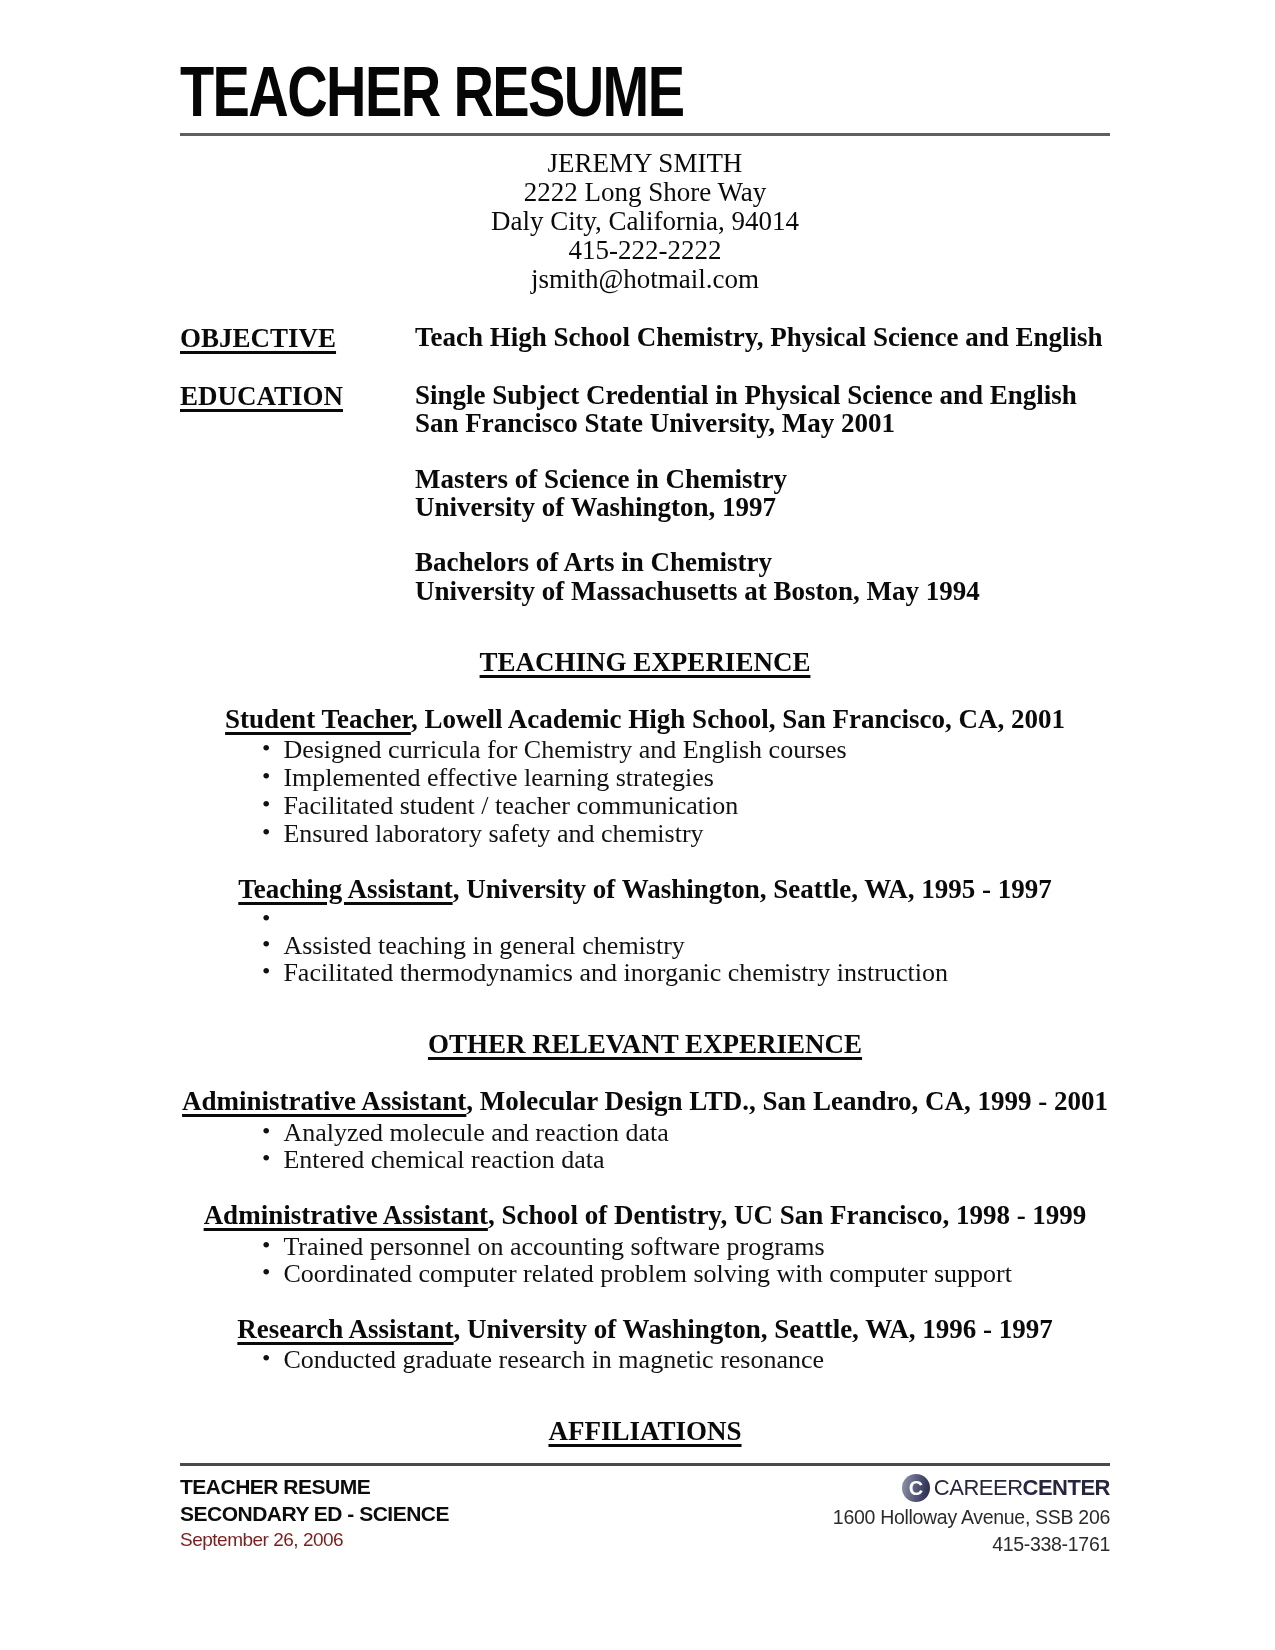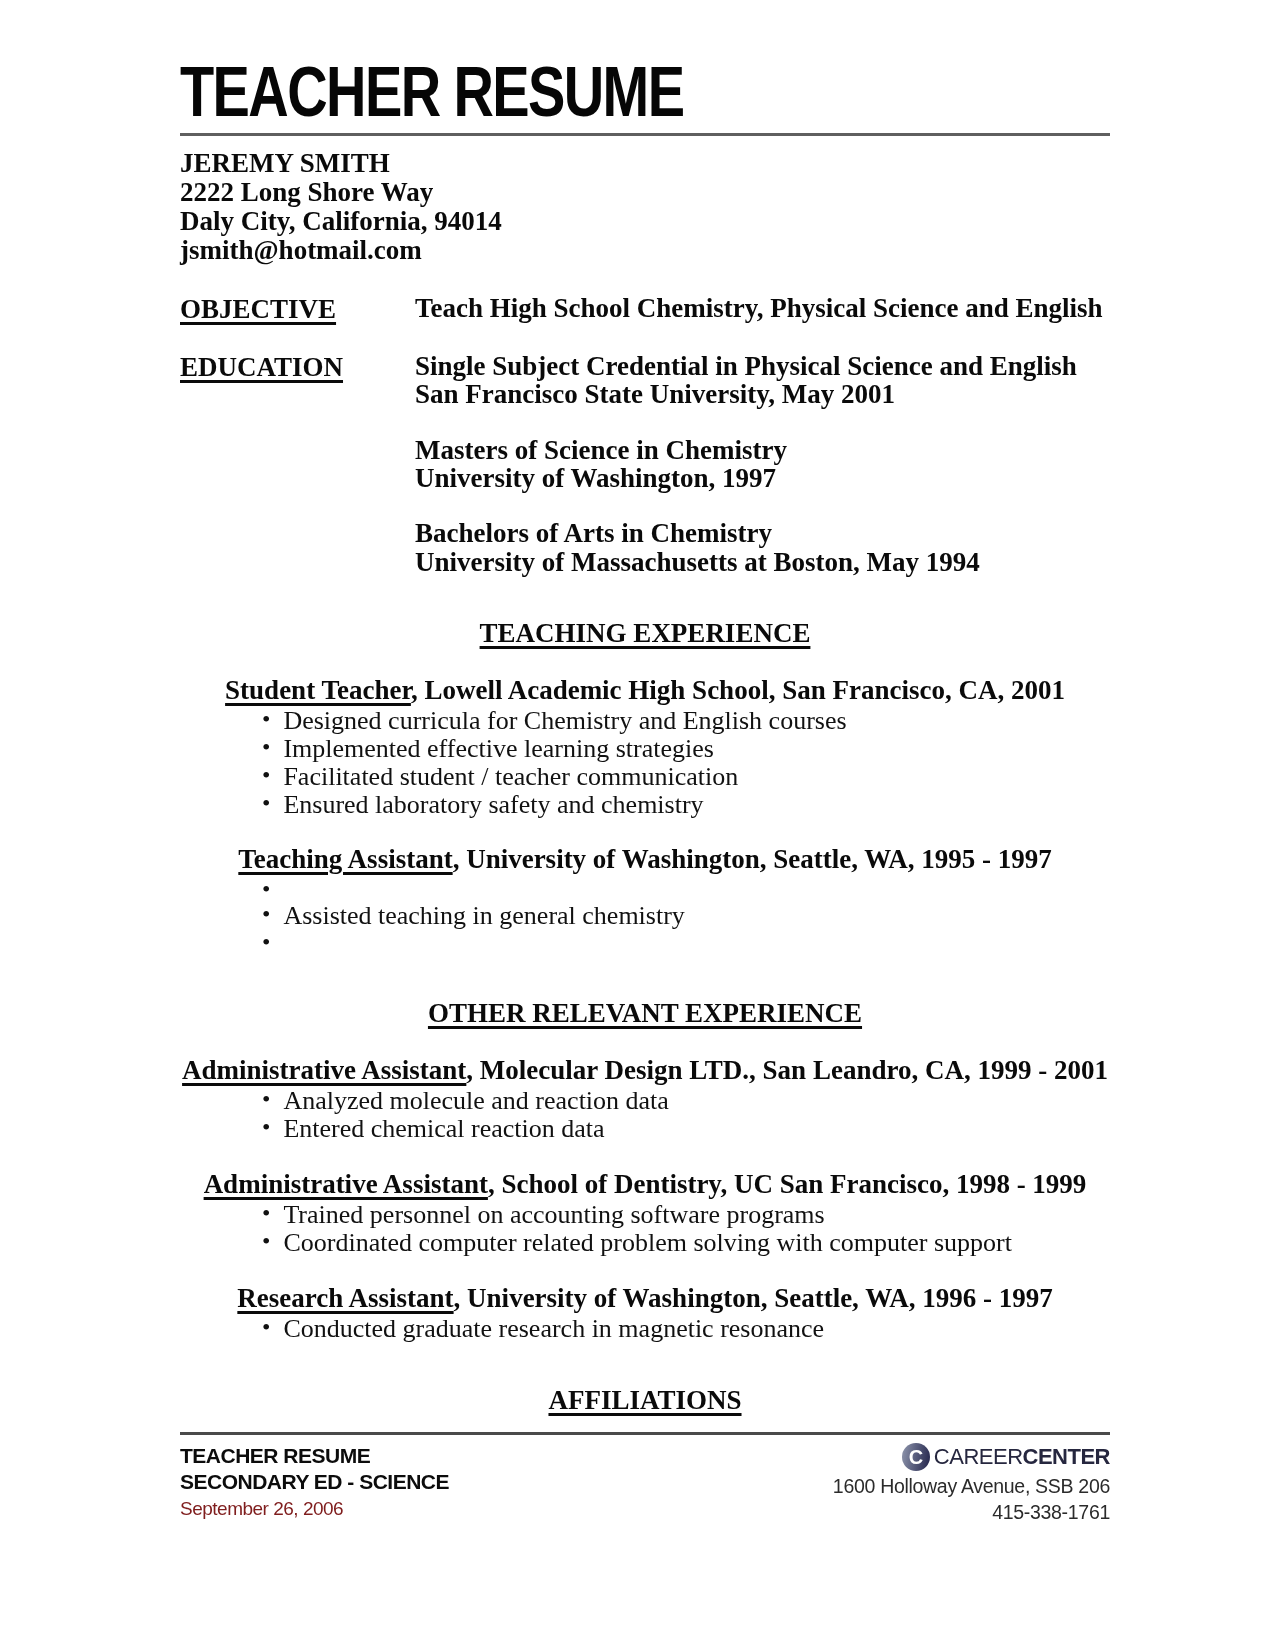--- a/index.html
+++ b/index.html
@@ -26,21 +26,22 @@
     transform-origin: left bottom;
     white-space: nowrap;
     color: #060606;
   }
   .title-rule {
     border: none;
     border-top: 3px solid #5f5f5f;
     margin-top: 7px;
   }
   .contact {
-    font-weight: 700;
+    text-align: center;
+    font-weight: 400;
     font-size: 27px;
     line-height: 1.04;
     margin-top: 13px;
   }
   .contact div { margin-bottom: 1px; }
   
   .label-row { display: flex; align-items: flex-start; }
   .label-col {
     flex: 0 0 235px;
     font-weight: 700;
@@ -147,20 +148,21 @@
 
 <div class="page">
 
   <div class="doc-title">TEACHER RESUME</div>
   <hr class="title-rule">
 
   <div class="contact">
     <div>JEREMY SMITH</div>
     <div>2222 Long Shore Way</div>
     <div>Daly City, California, 94014</div>
+    <div>415-222-2222</div>
     <div>jsmith@hotmail.com</div>
   </div>
 
   <div class="label-row objective-row">
     <div class="label-col">OBJECTIVE</div>
     <div class="value-col">Teach High School Chemistry, Physical Science and English</div>
   </div>
 
   <div class="label-row education-row">
     <div class="label-col">EDUCATION</div>
@@ -215,20 +217,21 @@
     <div class="bullets">
       <div class="bullet-row">
           <span class="bullet-dot">•</span>
         </div>
       <div class="bullet-row">
           <span class="bullet-dot">•</span>
           <span>Assisted teaching in general chemistry</span>
         </div>
       <div class="bullet-row">
           <span class="bullet-dot">•</span>
+          <span>Facilitated thermodynamics and inorganic chemistry instruction</span>
         </div>
     </div>
   </div>
 
   <div class="section-heading">
     <span>OTHER RELEVANT EXPERIENCE</span>
   </div>
 
   <div class="job">
     <div class="job-heading">

